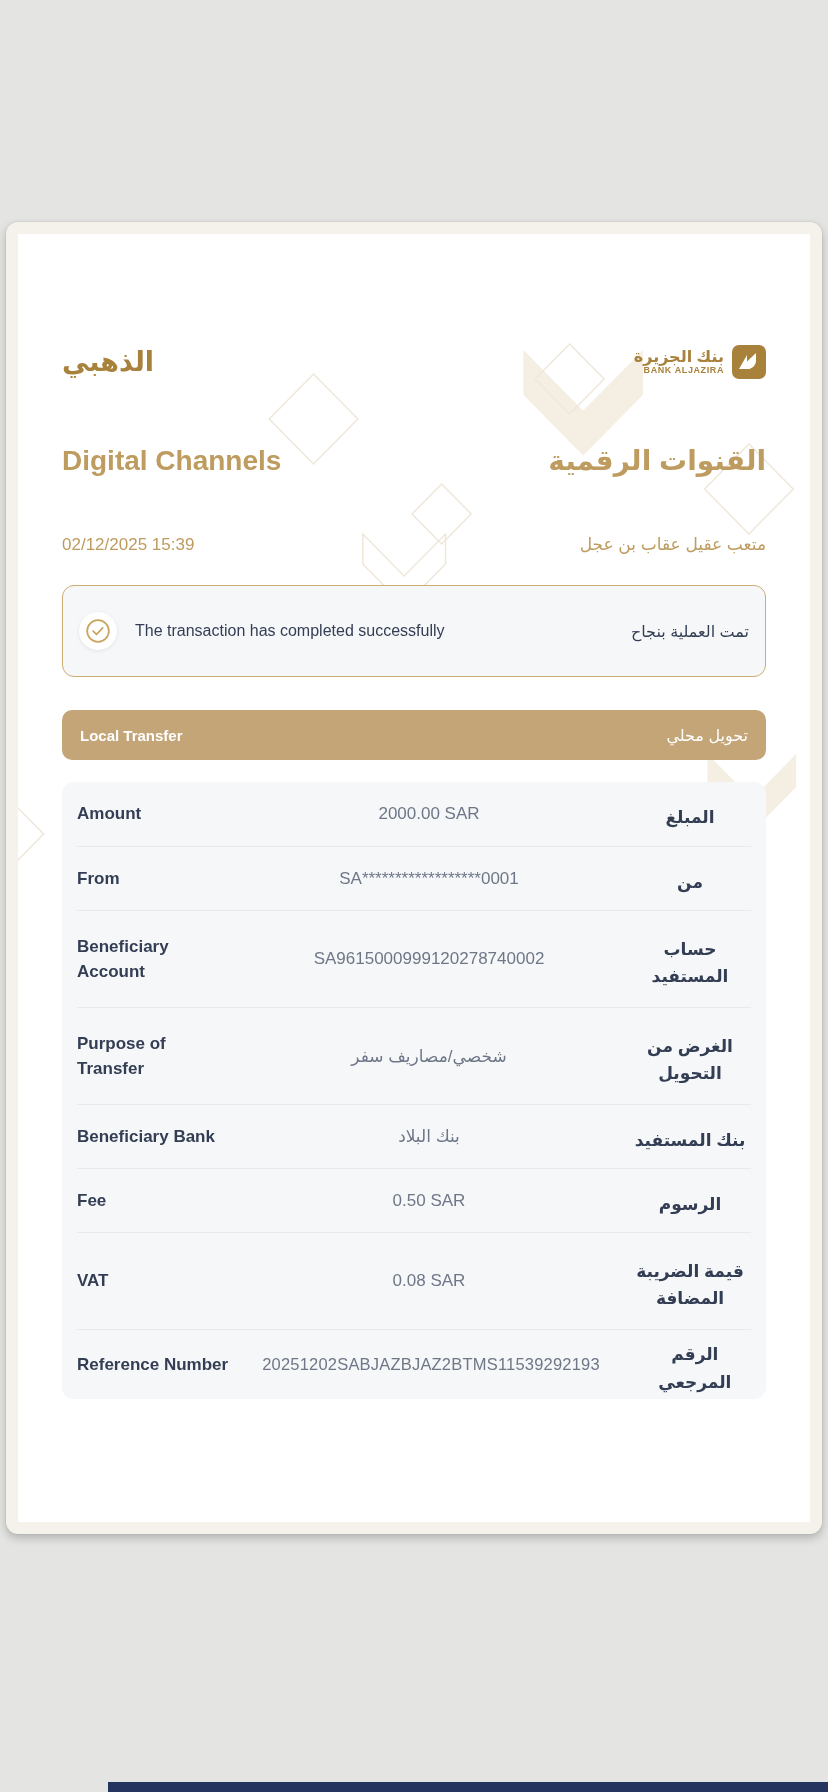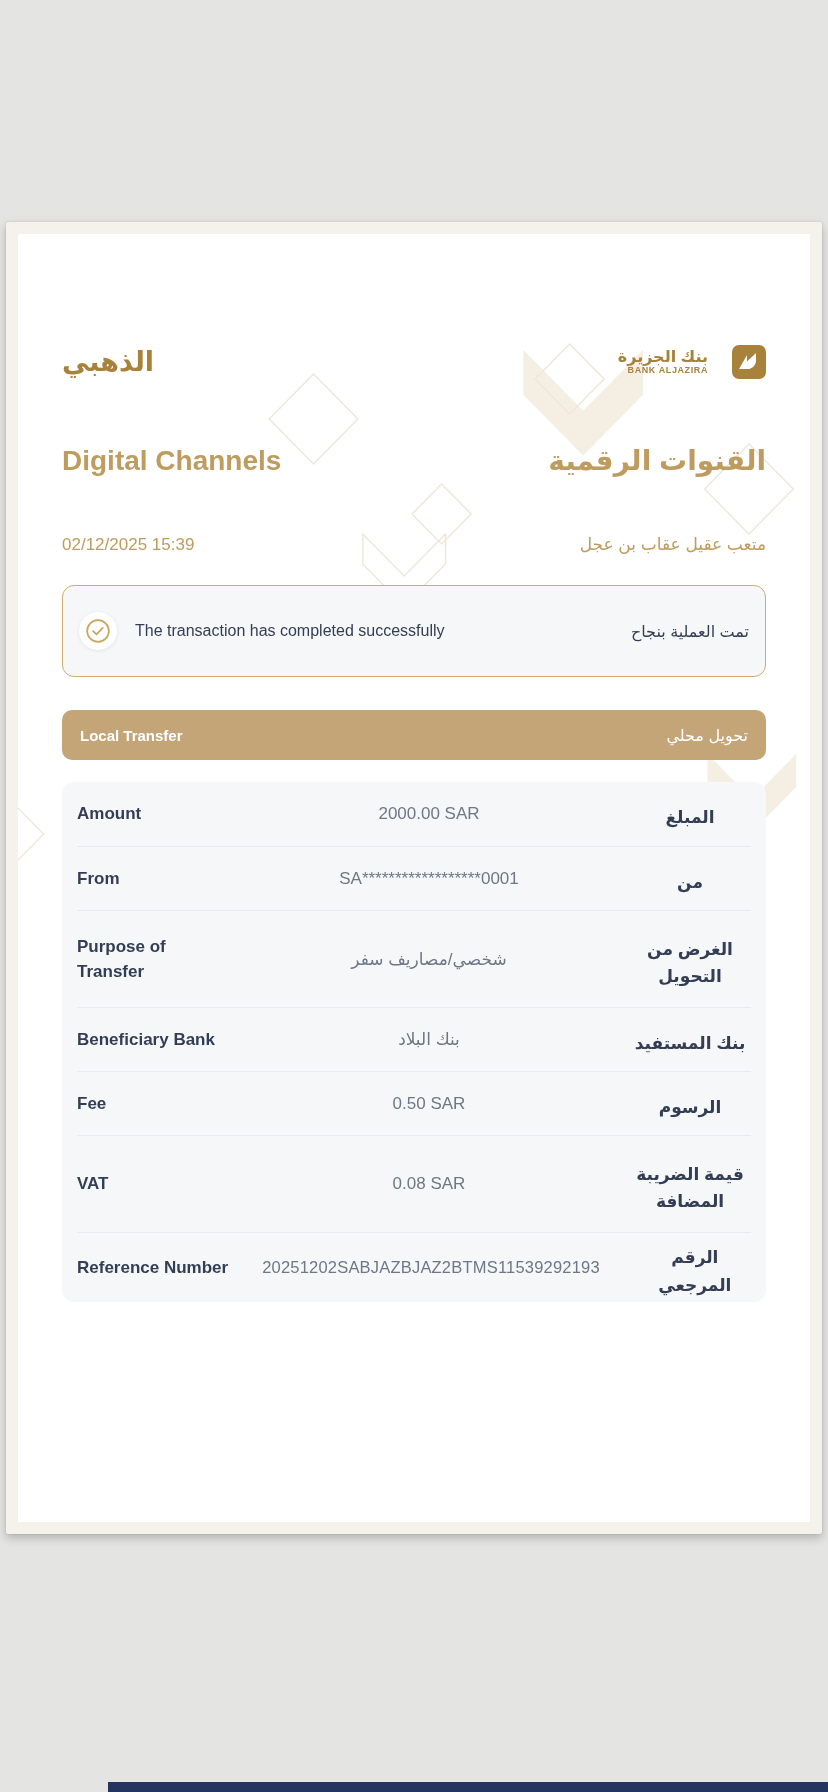--- a/index.html
+++ b/index.html
@@ -6,29 +6,29 @@
     --gold-dark:#A8813B; --gold:#BE9B5E; --gold-bar:#C4A577; --gold-border:#CDAC72;
     --ink:#333E54; --muted:#6E7787; --panel:#F6F7F9; --panel-line:#E8EAEE;
     --page-bg:#E4E4E3; --frame:#F5F2EB; --navy:#24345E; --white:#FFFFFF;
   }
   *{margin:0;padding:0;box-sizing:border-box;}
   html,body{width:828px;height:1792px;}
   body{font-family:"Liberation Sans","DejaVu Sans",sans-serif;background:var(--page-bg);overflow:hidden;}
   .screen{position:relative;width:828px;height:1792px;background:var(--page-bg);overflow:hidden;}
 
   .page-frame{position:absolute;top:222px;left:6px;width:816px;height:1312px;
-    background:var(--frame);border-radius:2px;
+    background:var(--frame);border-radius:12px;
     box-shadow:0 4px 10px rgba(0,0,0,0.22),0 0 0 1px rgba(0,0,0,0.04);}
   .page{position:absolute;top:12px;left:12px;right:12px;bottom:12px;background:var(--white);overflow:hidden;}
   .watermark{position:absolute;top:0;left:0;width:100%;height:100%;pointer-events:none;}
   .content{position:relative;padding:0 44px;}
 
   .brand-row{margin-top:108px;display:flex;justify-content:space-between;align-items:center;height:40px;}
   .brand-ar{font-size:27px;color:var(--gold-dark);font-weight:bold;}
-  .logo{display:flex;align-items:center;gap:24px;}
+  .logo{display:flex;align-items:center;gap:8px;}
   .logo-text{display:flex;flex-direction:column;align-items:flex-end;line-height:1.1;}
   .logo-ar{font-size:16px;font-weight:bold;color:var(--gold-dark);}
   .logo-en{font-size:9px;font-weight:bold;color:var(--gold-dark);letter-spacing:0.6px;}
   .logo-mark{width:34px;height:34px;}
 
   .title-row{margin-top:62px;display:flex;justify-content:space-between;align-items:center;}
   .title-en,.title-ar{font-size:28px;font-weight:bold;color:var(--gold);}
   .sub-row{margin-top:24px;display:flex;justify-content:space-between;align-items:center;}
   .datetime,.customer{font-size:17px;color:var(--gold);margin-top:33px;}
 
@@ -134,20 +134,25 @@
             <div class="val">2000.00 SAR</div>
             <div class="lbl-ar">المبلغ</div>
           </div>
 
           <div class="row">
             <div class="lbl-en">From</div>
             <div class="val">SA******************0001</div>
             <div class="lbl-ar">من</div>
           </div>
 
+          <div class="row tall">
+            <div class="lbl-en">Beneficiary Account</div>
+            <div class="val">SA9615000999120278740002</div>
+            <div class="lbl-ar">حساب المستفيد</div>
+          </div>
 
           <div class="row tall">
             <div class="lbl-en">Purpose of Transfer</div>
             <div class="val" dir="rtl">شخصي/مصاريف سفر</div>
             <div class="lbl-ar">الغرض من التحويل</div>
           </div>
 
           <div class="row">
             <div class="lbl-en">Beneficiary Bank</div>
             <div class="val" dir="rtl">بنك البلاد</div>

